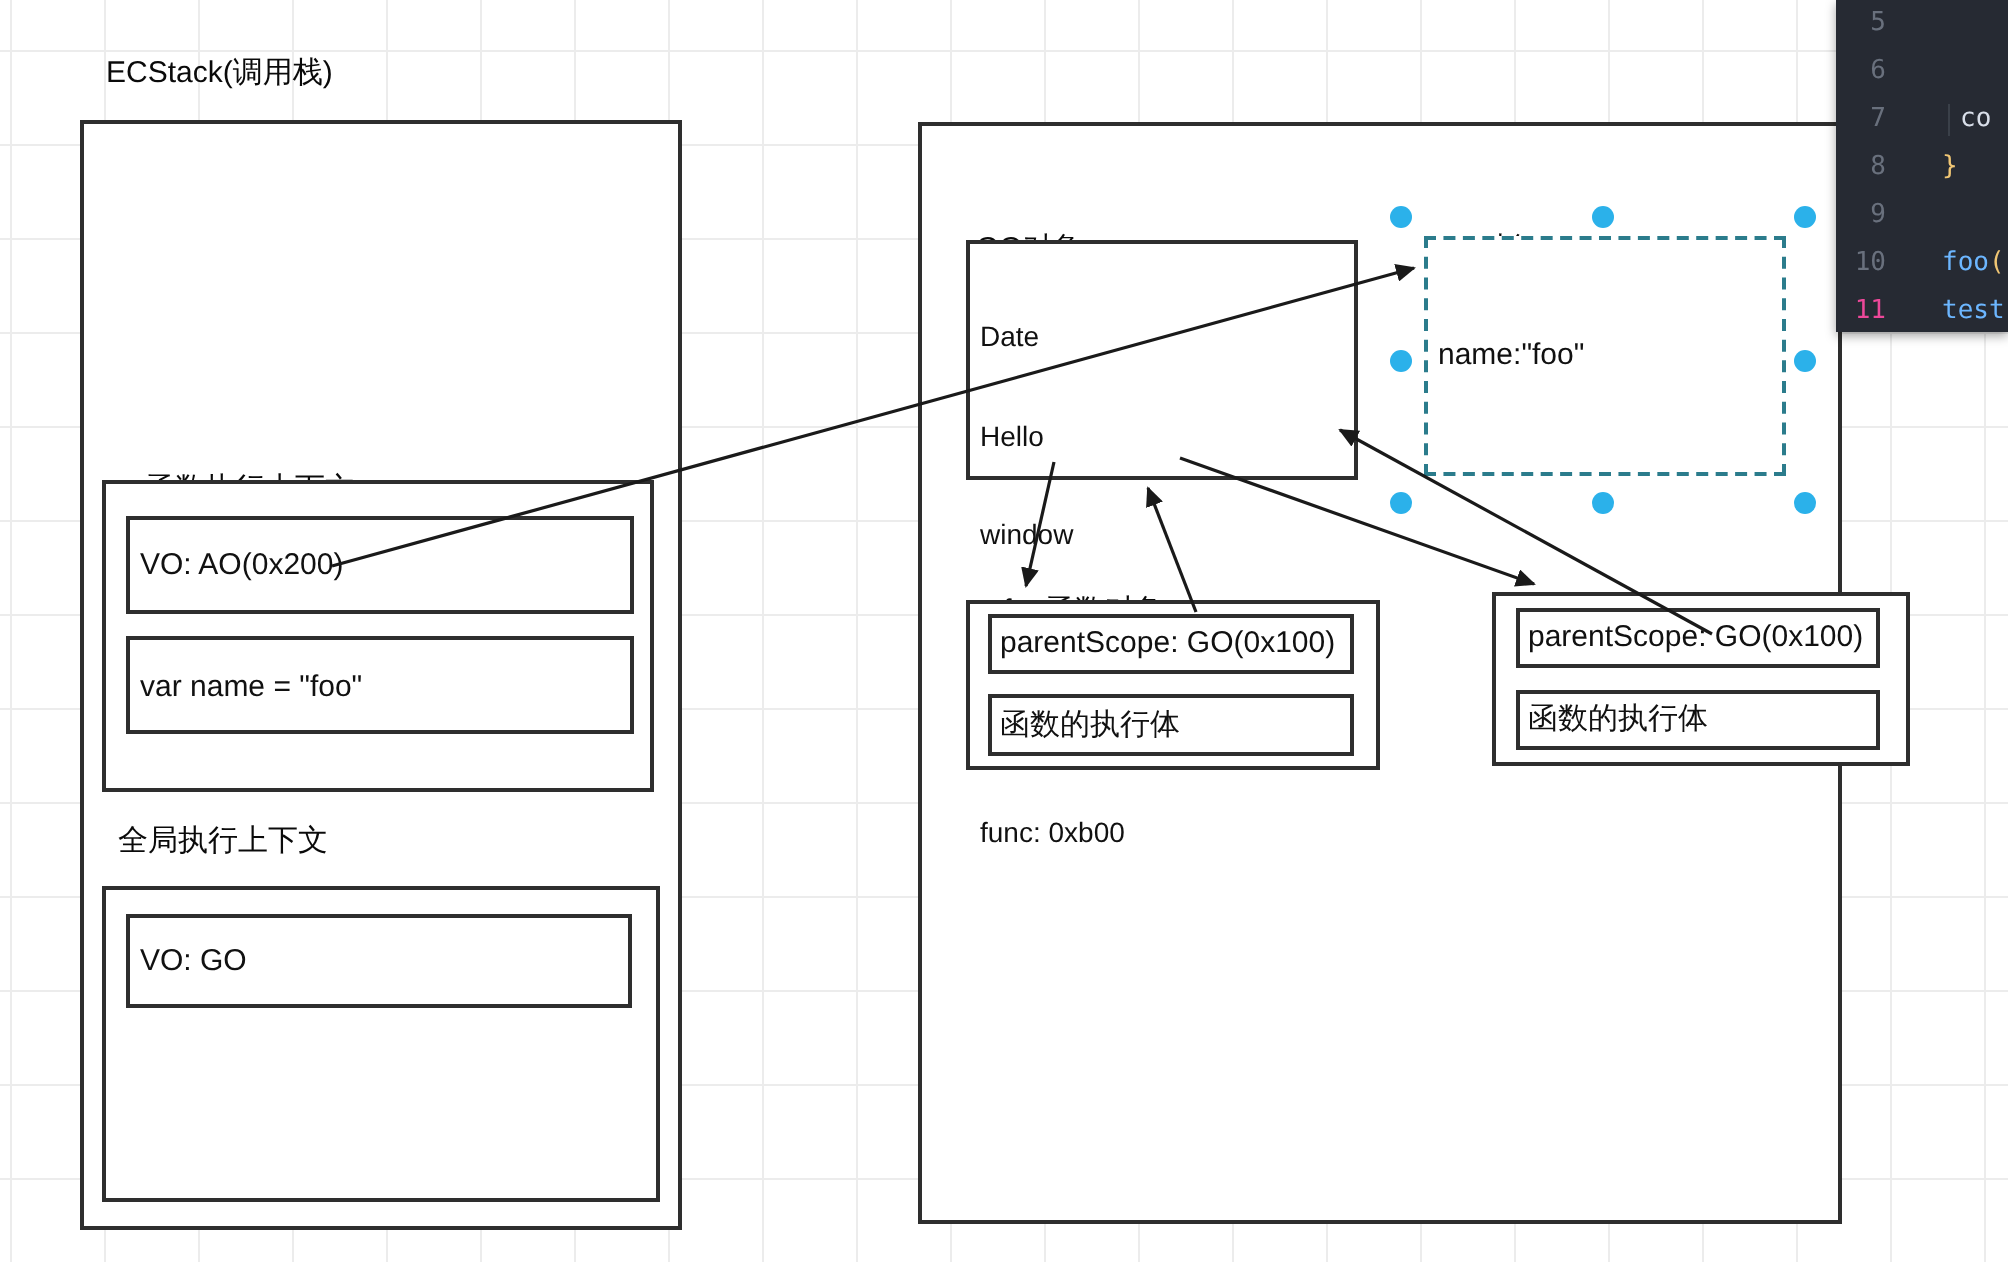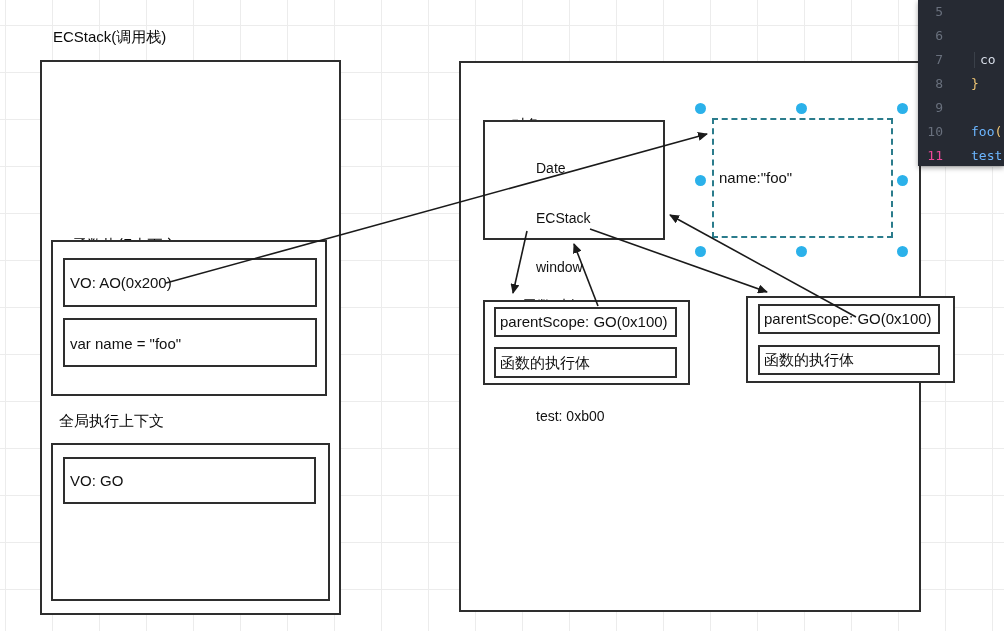--- a/index.html
+++ b/index.html
@@ -67,28 +67,28 @@
   <div class="boxtext">VO: GO</div>
 </div>
 
 <div class="box" style="left:459px;top:61px;width:462px;height:551px;background:transparent;"></div>
 <div class="abs" style="left:461px;top:63px;width:458px;height:547px;background:#fff;"></div>
 
 <div class="lbl" style="left:488px;top:77px;">
   <div>GO对象</div>
   <div>(0x100)</div>
 </div>
-<div class="box" style="left:483px;top:120px;width:182px;height:120px;padding-left:46px;">
+<div class="box" style="left:483px;top:120px;width:196px;height:120px;">
   <div class="entries">
     <div>Date</div>
-    <div>ECStack</div>
+    <div>Hello</div>
     <div>window</div>
     <div>message:"Hello World"</div>
     <div>foo: 0xa00</div>
-    <div>test: 0xb00</div>
+    <div>func: 0xb00</div>
   </div>
 </div>
 
 <div class="lbl" style="left:717px;top:77px;">
   <div>AO对象</div>
   <div>(0x200)</div>
 </div>
 <div class="box ao-box vcenter" style="left:712px;top:118px;width:181px;height:120px;">
   <div class="entries" style="font-size:15px;line-height:18px;">
     <div>name:"foo"</div>

